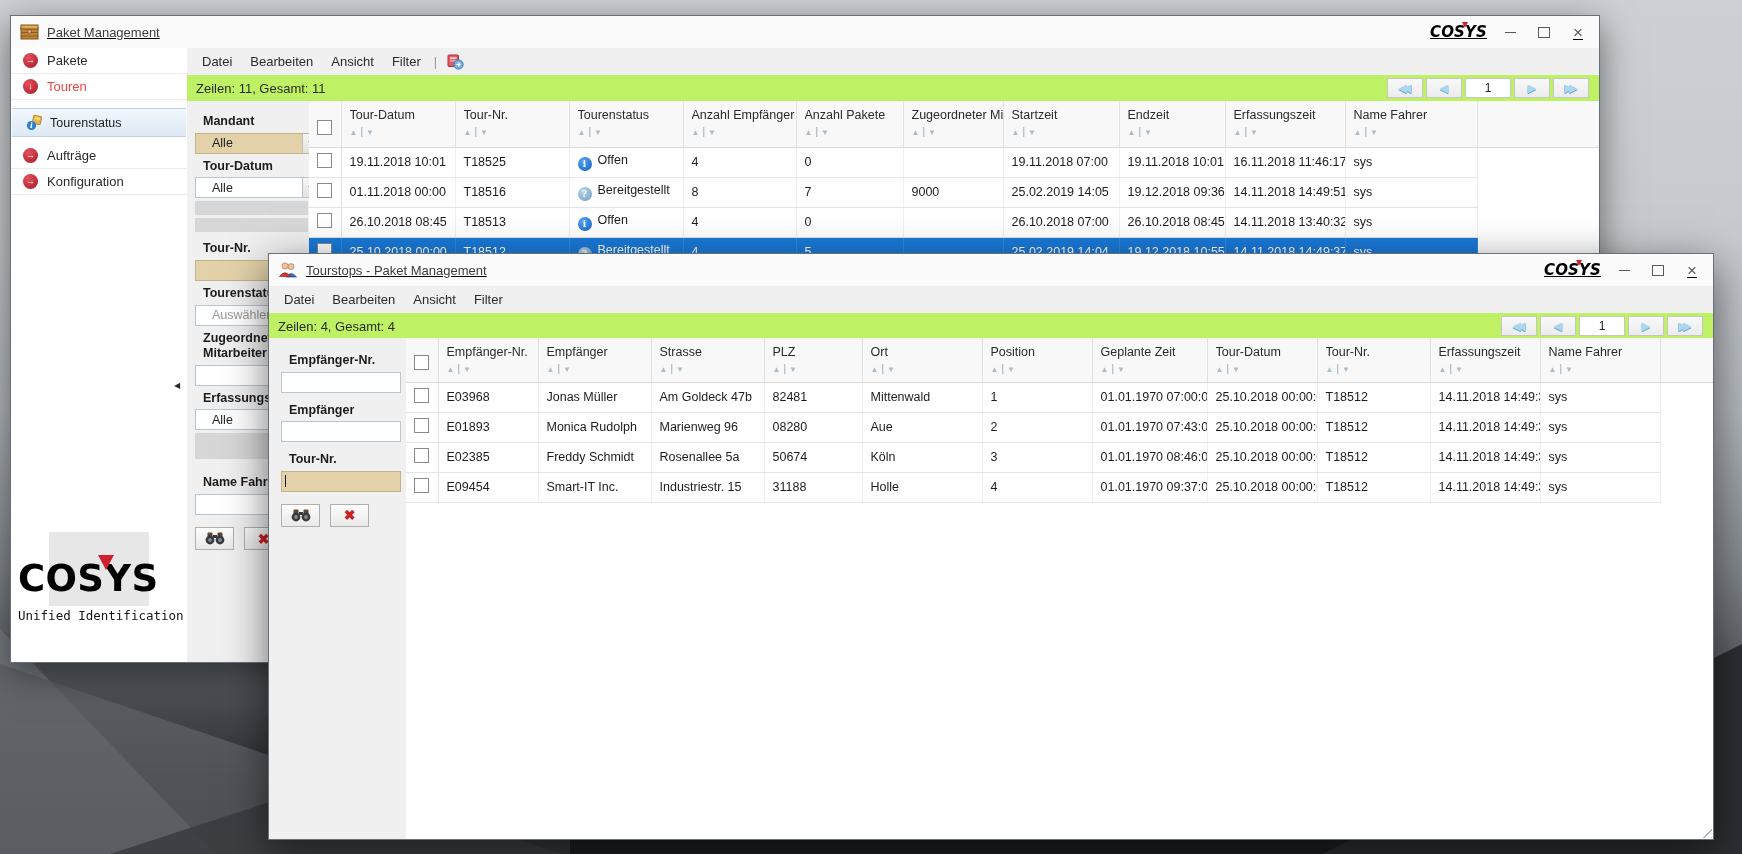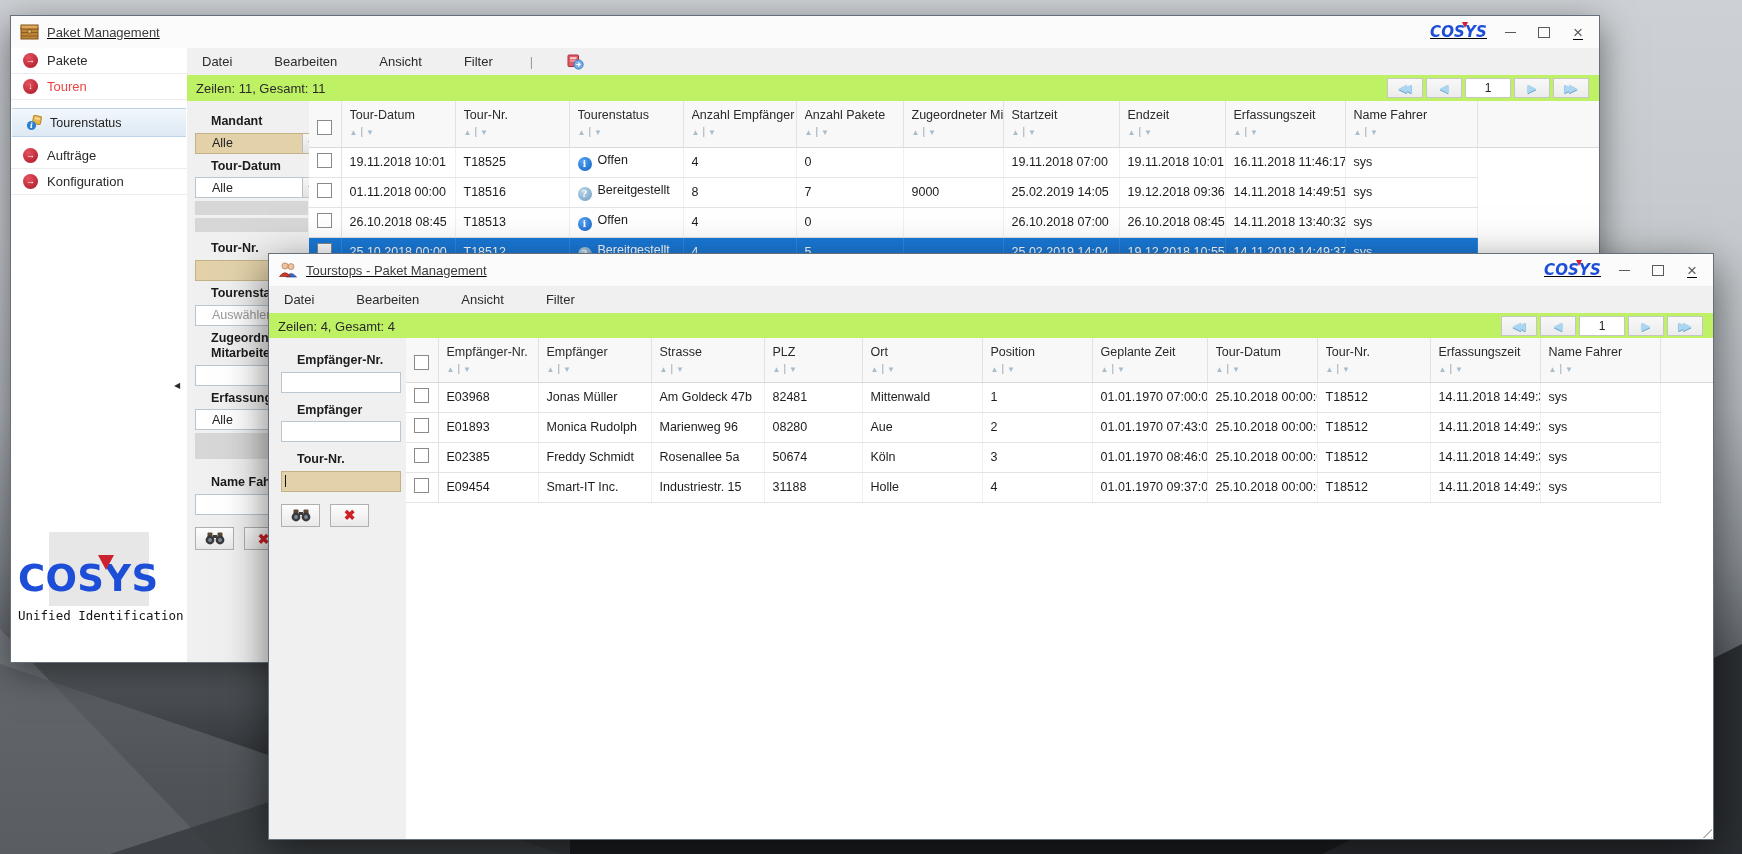--- a/index.html
+++ b/index.html
@@ -21,27 +21,27 @@
   .titlebar{position:absolute;left:0;top:0;right:0;height:32px;background:#fbfbfb;border-bottom:1px solid #e3e3e3;display:flex;align-items:center;text-decoration:underline;}
   .title-icon{margin:0 8px 0 9px;display:inline-flex;}
   .title-text{font-size:13px;color:#3c3c3c;}
   .titlebar-right{margin-left:auto;display:flex;align-items:center;gap:14px;padding-right:12px;}
   .winbtns{display:flex;align-items:center;gap:16px;}
   .wb{display:inline-flex;width:18px;height:18px;align-items:center;justify-content:center;cursor:default;}
   .glyph-min{display:inline-block;width:11px;height:1px;background:#5a5a5a;}
   .glyph-max{display:inline-block;width:10px;height:9px;border:1px solid #5a5a5a;}
   .glyph-close{font-size:17px;color:#5a5a5a;line-height:1;}
 
-  .cosys{display:inline-block;position:relative;font-weight:900;color:#1d4ed8;font-family:"DejaVu Sans",sans-serif;line-height:1;}
+  .cosys{display:inline-block;position:relative;font-weight:900;color:#000000;font-family:"DejaVu Sans",sans-serif;line-height:1;}
   .cosys .word{letter-spacing:.01em;}
   .cosys .tri-red{position:absolute;top:-0.14em;left:57%;width:0;height:0;
     border-left:.24em solid transparent;border-right:.24em solid transparent;border-top:.42em solid #ce2130;}
   .cosys-title{font-size:15px;font-style:italic;}
 
-  .menubar{position:absolute;left:0;top:32px;right:0;height:27px;background:#f0f0f0;border-bottom:1px solid #dcdcdc;display:flex;align-items:center;padding-left:6px;gap:24px;}
+  .menubar{position:absolute;left:0;top:32px;right:0;height:27px;background:#f0f0f0;border-bottom:1px solid #dcdcdc;display:flex;align-items:center;padding-left:6px;}
   #main-window .menubar{left:176px;}
   .menu-item{font-size:13px;color:#2a2a2a;padding:4px 9px;}
   .menu-sep{color:#9a9a9a;padding:0 4px;font-size:13px;}
   .menu-icon{display:inline-flex;margin-left:6px;}
 
   .statusrow{position:absolute;left:0;top:59px;right:0;height:26px;background:#bef264;border-bottom:1px solid #d8d8d8;display:flex;align-items:center;}
   #main-window .statusrow{left:176px;}
   .status-text{font-size:13px;color:#2a2a2a;padding-left:9px;}
   .pager{margin-left:auto;display:flex;align-items:center;gap:3px;padding-right:10px;}
   .pbtn{display:inline-flex;width:34px;height:18px;align-items:center;justify-content:center;background:linear-gradient(#f8f8f8,#ececec);border:1px solid #c6c6c6;}
@@ -62,21 +62,21 @@
 
   .brand-block{position:absolute;left:0;bottom:2px;width:176px;height:128px;}
   .brand-sq{position:absolute;left:38px;top:0;width:100px;height:74px;background:#e7e7e7;}
   .cosys-big{position:absolute;left:7px;top:28px;font-size:37px;}
   .brand-sub{position:absolute;left:7px;top:76px;font-family:"DejaVu Sans Mono",monospace;font-size:12.5px;color:#141414;white-space:nowrap;}
 
   
   .fpanel{position:absolute;background:#f0f0f0;font-size:12.5px;}
   #main-window .fpanel{left:176px;top:85px;bottom:0;width:122px;padding:8px 2px 0 8px;}
   #stops-window .fpanel{left:0;top:84px;bottom:0;width:137px;border-right:1px solid #c8c8c8;padding:10px 4px 0 12px;}
-  .flabel{font-weight:bold;color:#1c1c1c;margin:5px 0 3px 16px;line-height:1.25;}
+  .flabel{font-weight:bold;color:#1c1c1c;margin:5px 0 3px 8px;line-height:1.25;}
   .fctrl{height:19px;background:#fff;border:1px solid #b9c7d3;display:flex;align-items:center;font-size:12.5px;color:#222;padding-left:4px;position:relative;}
   #main-window .fctrl{width:107px;padding-left:16px;}
   #stops-window .fctrl{width:114px;}
   .fctrl.tan{background:#e3d2a9;border-color:#c3b285;}
   .fctrl .ph{color:#9a9a9a;}
   .combo .arrowbtn{position:absolute;right:0;top:0;bottom:0;width:16px;background:linear-gradient(#f6f6f6,#e2e2e2);border-left:1px solid #bdbdbd;display:flex;align-items:center;justify-content:center;}
   .combo .arrowbtn b{width:0;height:0;border-left:3.5px solid transparent;border-right:3.5px solid transparent;border-top:4px solid #7d8c9a;}
   .grayblock{background:#d7d7d7;margin-top:3px;}
   #main-window .grayblock{width:113px;height:14px;}
   #main-window .grayblock.tall{height:26px;}

